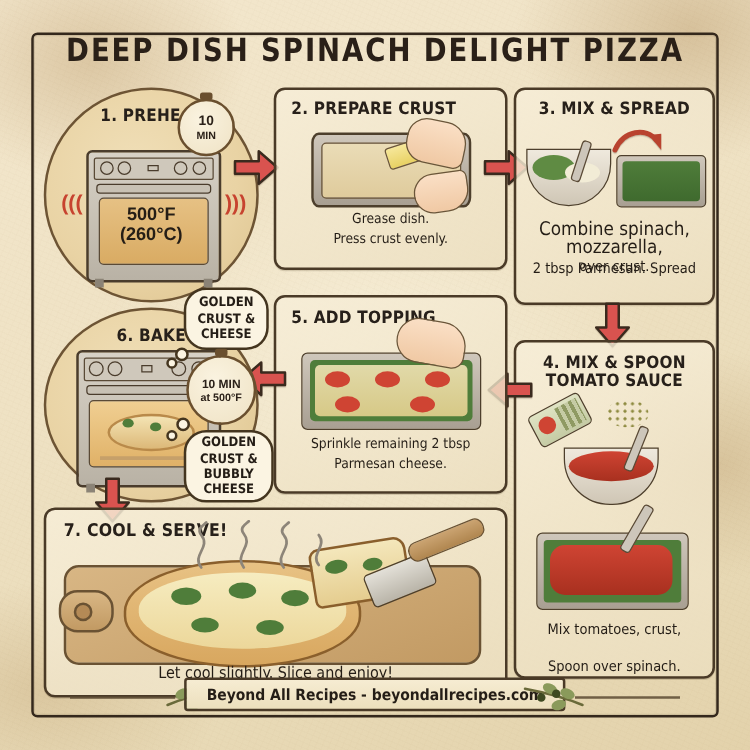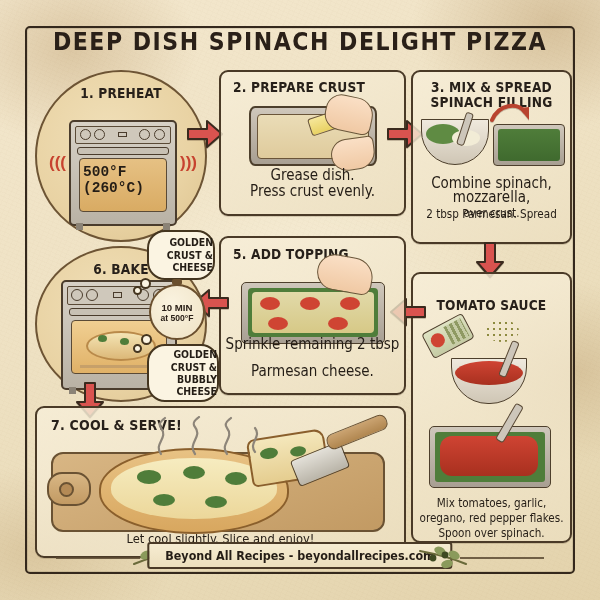--- a/index.html
+++ b/index.html
@@ -32,41 +32,41 @@
     transform:scaleX(.96);}
 
   
   .panel{position:absolute;border:2px solid #4a3a27;border-radius:9px;
     background:linear-gradient(155deg, rgba(247,238,216,.85), rgba(236,223,192,.78));
     box-shadow:0 1px 0 rgba(80,60,36,.18);}
   .ptitle{position:absolute;left:0;right:0;text-align:center;
     font-size:13.6px;font-weight:700;color:#27201a;letter-spacing:.2px;line-height:15px;
     font-family:"DejaVu Sans Condensed","Liberation Sans",sans-serif;}
   .pcap{position:absolute;left:4px;right:4px;text-align:center;
-    font-size:15px;color:#241d16;line-height:14.4px;
+    font-size:11px;color:#241d16;line-height:14.4px;
     font-family:"DejaVu Sans Condensed","Liberation Sans",sans-serif;}
 
   
   .circ{position:absolute;border-radius:50%;
     background:radial-gradient(circle at 42% 38%, #f0dfb8 0%, #e9d3a4 58%, #dcc28d 100%);
     border:2px solid #6d5434;}
 
   
   .arr{position:absolute;filter:drop-shadow(0 1px 0 rgba(60,40,24,.25));}
 
   
   .watch{position:absolute;border-radius:50%;
     background:radial-gradient(circle at 40% 34%, #faf3e0, #efe2c4);
     border:2.4px solid #6a4f2e;display:flex;flex-direction:column;
     align-items:center;justify-content:center;color:#2b2119;text-align:center;}
   .watch:before{content:"";position:absolute;top:-7px;left:50%;margin-left:-5px;
     width:10px;height:6px;border-radius:2px;background:#6a4f2e;}
   .watch .w1{font-weight:700;}
   .bubble{position:absolute;border-radius:18px;border:2px solid #44351f;
-    background:#fbf4e2;display:flex;align-items:flex-end;justify-content:center;
+    background:#fbf4e2;display:flex;align-items:center;justify-content:center;
     text-align:center;color:#241d16;font-weight:700;line-height:12.4px;
     font-family:"DejaVu Sans Condensed","Liberation Sans",sans-serif;}
   .dot{position:absolute;border-radius:50%;border:2px solid #44351f;background:#fbf4e2;}
 
   
   .footer{position:absolute;left:0;right:0;bottom:26px;height:34px;}
   .frule{position:absolute;top:17px;height:2px;background:#5c4a32;opacity:.85;}
   .ribbon{position:absolute;left:50%;transform:translateX(-50%);top:2px;
     padding:4px 16px;border:2px solid #4a3a27;border-radius:3px;
     background:linear-gradient(#f6ecd2,#ecdfbd);
@@ -99,28 +99,32 @@
       <div style="position:absolute;left:23px;top:7px;width:9px;height:9px;border-radius:50%;border:1.4px solid #4a3c2c;"></div>
       <div style="position:absolute;left:47px;top:10px;width:7px;height:3px;border:1px solid #4a3c2c;"></div>
       <div style="position:absolute;left:68px;top:7px;width:9px;height:9px;border-radius:50%;border:1.4px solid #4a3c2c;"></div>
       <div style="position:absolute;left:83px;top:7px;width:9px;height:9px;border-radius:50%;border:1.4px solid #4a3c2c;"></div>
       <div style="position:absolute;left:6px;top:25px;right:6px;height:6px;border:1.4px solid #4a3c2c;border-radius:3px;background:#c8c1b4;"></div>
       <div style="position:absolute;left:8px;top:36px;right:8px;bottom:12px;border:1.6px solid #5a4a36;border-radius:4px;
                   background:linear-gradient(#e6c184,#d9ab63);"></div>
       <div style="position:absolute;left:5px;bottom:-6px;width:7px;height:7px;background:#8b8376;"></div>
       <div style="position:absolute;right:5px;bottom:-6px;width:7px;height:7px;background:#8b8376;"></div>
     </div>
-    <div style="position:absolute;left:46px;top:92px;width:76px;font-size:14.5px;font-weight:700;color:#241d16;line-height:16px;font-family:Liberation Mono, monospace;">
+    <div style="position:absolute;left:46px;top:92px;width:76px;text-align:center;font-size:14.5px;font-weight:700;color:#241d16;line-height:16px;font-family:Liberation Sans, sans-serif;">
       <div>500°F</div>
       <div>(260°C)</div>
     </div>
     <div class="heat" style="left:12px;top:86px;">(((</div>
     <div class="heat" style="right:8px;top:86px;">)))</div>
   </div>
 
+  <div class="watch" style="left:142px;top:79px;width:42px;height:42px;font-size:11px;">
+    <div class="w1">10</div>
+    <div style="font-size:8.5px;font-weight:700;">MIN</div>
+  </div>
 
   <svg class="arr" style="left:186px;top:118px;" width="38" height="32" viewBox="0 0 38 32">
     <path d="M2 11 H21 V3 L36 16 L21 29 V21 H2 Z" fill="#d9534f" stroke="#3a2a1e" stroke-width="2" stroke-linejoin="round"></path>
   </svg>
 
   <div class="panel" style="left:219px;top:70px;width:183px;height:142px;">
     <div class="ptitle" style="top:8px;text-align:left;left:12px;">2. PREPARE CRUST</div>
     <div class="dish" style="left:28px;top:34px;width:124px;height:56px;">
       <div style="position:absolute;left:6px;top:6px;right:6px;bottom:5px;border:1.4px solid #6a5539;border-radius:4px;
                   background:linear-gradient(#eadcb7,#dfcb9c);"></div>
@@ -134,21 +138,20 @@
     <div class="pcap" style="top:96px;">Grease dish.</div>
     <div class="pcap" style="top:112px;">Press crust evenly.</div>
   </div>
 
   <svg class="arr" style="left:386px;top:118px;" width="38" height="32" viewBox="0 0 38 32">
     <path d="M2 11 H21 V3 L36 16 L21 29 V21 H2 Z" fill="#d9534f" stroke="#3a2a1e" stroke-width="2" stroke-linejoin="round"></path>
   </svg>
 
   <div class="panel" style="left:411px;top:70px;width:157px;height:170px;">
     <div class="ptitle" style="top:8px;">3. MIX &amp; SPREAD</div>
-    <div class="ptitle" style="top:23px;">SPINACH FILLING</div>
 
     <div class="ill" style="left:8px;top:47px;width:66px;height:44px;border:1.8px solid #4d3f2c;border-radius:0 0 34px 34px;
                 background:linear-gradient(#efe9dd,#cfc6b5);overflow:hidden;">
       <div style="position:absolute;left:4px;top:4px;width:34px;height:20px;border-radius:50%;background:#5f8b43;"></div>
       <div style="position:absolute;left:30px;top:10px;width:28px;height:16px;border-radius:50%;background:#f2ecd6;"></div>
     </div>
     <div class="ill" style="left:48px;top:40px;width:6px;height:32px;background:#cdc6ba;border:1.4px solid #5a4a36;
                 border-radius:3px;transform:rotate(18deg);"></div>
     <div class="ill" style="left:80px;top:52px;width:70px;height:40px;border:1.8px solid #4d3f2c;border-radius:4px;
                 background:linear-gradient(#cfc7bb,#a89f92);">
@@ -163,20 +166,21 @@
     <div class="pcap" style="top:104px;font-size:15px;">Combine spinach, mozzarella,</div>
     <div class="pcap" style="top:119px;font-size:11.6px;margin-top:16px;">2 tbsp Parmesan. Spread</div>
     <div class="pcap" style="top:134px;font-size:11.6px;">over crust.</div>
   </div>
 
   <svg class="arr" style="left:474px;top:241px;" width="32" height="38" viewBox="0 0 32 38">
     <path d="M11 2 H21 V21 H29 L16 36 L3 21 H11 Z" fill="#d9534f" stroke="#3a2a1e" stroke-width="2" stroke-linejoin="round"></path>
   </svg>
 
   <div class="panel" style="left:411px;top:272px;width:157px;height:267px;">
+    <div class="ptitle" style="top:9px;">4. MIX &amp; SPOON</div>
     <div class="ptitle" style="top:24px;">TOMATO SAUCE</div>
 
     <div class="ill" style="left:12px;top:48px;width:44px;height:26px;border:1.6px solid #4d3f2c;border-radius:4px;
                 background:linear-gradient(#dfe3c3,#c5cba4);transform:rotate(-28deg);">
       <div style="position:absolute;left:4px;top:5px;width:14px;height:14px;border-radius:50%;background:#cf4433;"></div>
       <div style="position:absolute;left:22px;top:3px;right:3px;bottom:3px;background:repeating-linear-gradient(90deg,#8f9a63 0 3px,#c5cba4 3px 6px);"></div>
     </div>
     <div class="ill" style="left:72px;top:46px;width:34px;height:22px;border-radius:50%;
                 background:radial-gradient(circle,#8d8a3f 1px,transparent 1.5px) 0 0/6px 6px;"></div>
     <div class="ill" style="left:38px;top:84px;width:74px;height:44px;border:1.8px solid #4d3f2c;border-radius:0 0 37px 37px;
@@ -188,22 +192,21 @@
 
     <div class="ill" style="left:16px;top:152px;width:120px;height:60px;border:1.8px solid #4d3f2c;border-radius:5px;
                 background:linear-gradient(#cfc7bb,#a89f92);">
       <div style="position:absolute;left:5px;top:5px;right:5px;bottom:5px;border-radius:3px;background:#4f7d3a;"></div>
       <div style="position:absolute;left:10px;top:9px;right:12px;bottom:11px;border-radius:12px;
                   background:linear-gradient(#cf4433,#a8301f);"></div>
     </div>
     <div class="ill" style="left:92px;top:128px;width:7px;height:40px;background:#cdc6ba;border:1.4px solid #5a4a36;
                 border-radius:3px;transform:rotate(30deg);"></div>
 
-    <div class="pcap" style="top:222px;font-size:11.6px;">Mix tomatoes, garlic,</div>
-    <div class="pcap" style="top:237px;font-size:11.6px;">oregano, red pepper flakes.</div>
+    <div class="pcap" style="top:222px;font-size:11.6px;">Mix tomatoes, crust,</div>
     <div class="pcap" style="top:252px;font-size:11.6px;">Spoon over spinach.</div>
   </div>
 
   <svg class="arr" style="left:389px;top:296px;" width="38" height="32" viewBox="0 0 38 32">
     <path d="M36 11 H17 V3 L2 16 L17 29 V21 H36 Z" fill="#d9534f" stroke="#3a2a1e" stroke-width="2" stroke-linejoin="round"></path>
   </svg>
 
   <div class="panel" style="left:219px;top:236px;width:183px;height:155px;">
     <div class="ptitle" style="top:9px;text-align:left;left:12px;">5. ADD TOPPING</div>
 
@@ -214,21 +217,21 @@
                   background:linear-gradient(#f5e6b8,#e9d391);opacity:.88;"></div>
       <div style="position:absolute;left:18px;top:14px;width:20px;height:13px;border-radius:50%;background:#cf4433;"></div>
       <div style="position:absolute;left:58px;top:14px;width:20px;height:13px;border-radius:50%;background:#cf4433;"></div>
       <div style="position:absolute;left:98px;top:14px;width:20px;height:13px;border-radius:50%;background:#cf4433;"></div>
       <div style="position:absolute;left:26px;top:34px;width:20px;height:13px;border-radius:50%;background:#cf4433;"></div>
       <div style="position:absolute;left:86px;top:34px;width:20px;height:13px;border-radius:50%;background:#cf4433;"></div>
     </div>
     <div class="ill" style="left:96px;top:18px;width:54px;height:34px;background:linear-gradient(#fadfc5,#f0c9a4);
                 border:1.6px solid #6a5539;border-radius:18px 20px 10px 18px;transform:rotate(10deg);"></div>
 
-    <div class="pcap" style="top:99px;text-align:center;">Sprinkle remaining 2 tbsp</div>
+    <div class="pcap" style="top:110px;text-align:center;">Sprinkle remaining 2 tbsp</div>
     <div class="pcap" style="top:126px;">Parmesan cheese.</div>
   </div>
 
   <svg class="arr" style="left:192px;top:287px;" width="38" height="32" viewBox="0 0 38 32">
     <path d="M36 11 H17 V3 L2 16 L17 29 V21 H36 Z" fill="#d9534f" stroke="#3a2a1e" stroke-width="2" stroke-linejoin="round"></path>
   </svg>
 
   <div class="circ" style="left:35px;top:246px;width:168px;height:152px;border-radius:50%;">
     <div class="ptitle" style="top:14px;">6. BAKE</div>
     <div class="ill" style="left:24px;top:32px;width:112px;height:106px;border:2px solid #4a3c2c;border-radius:5px;

